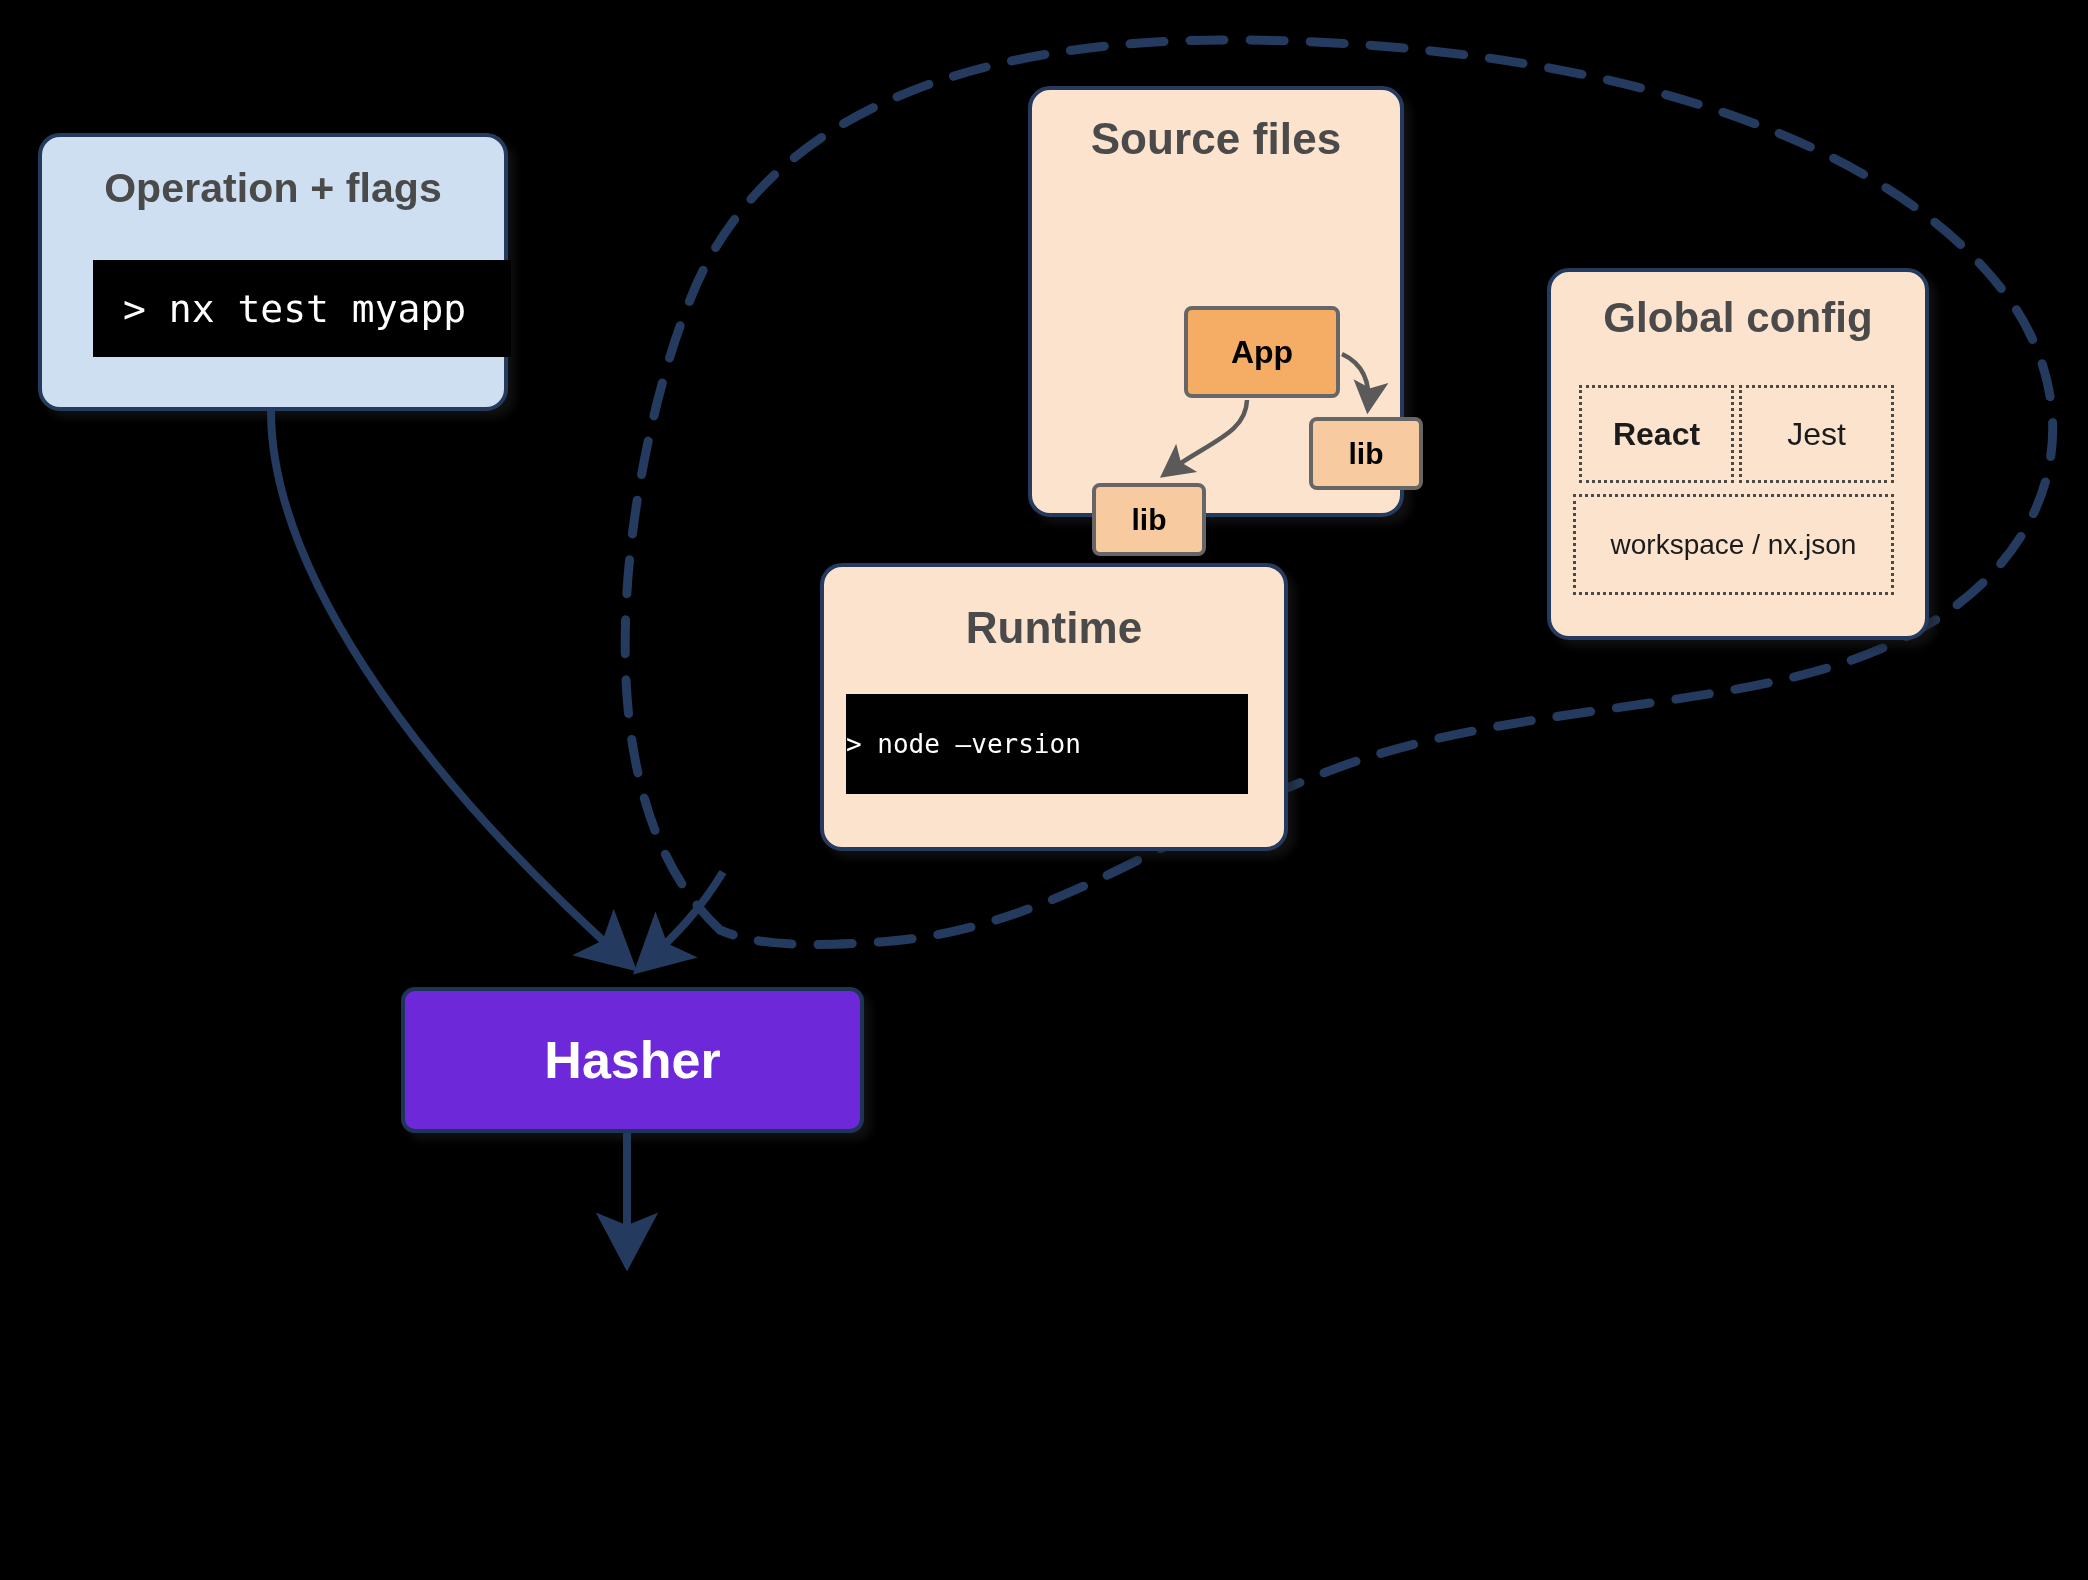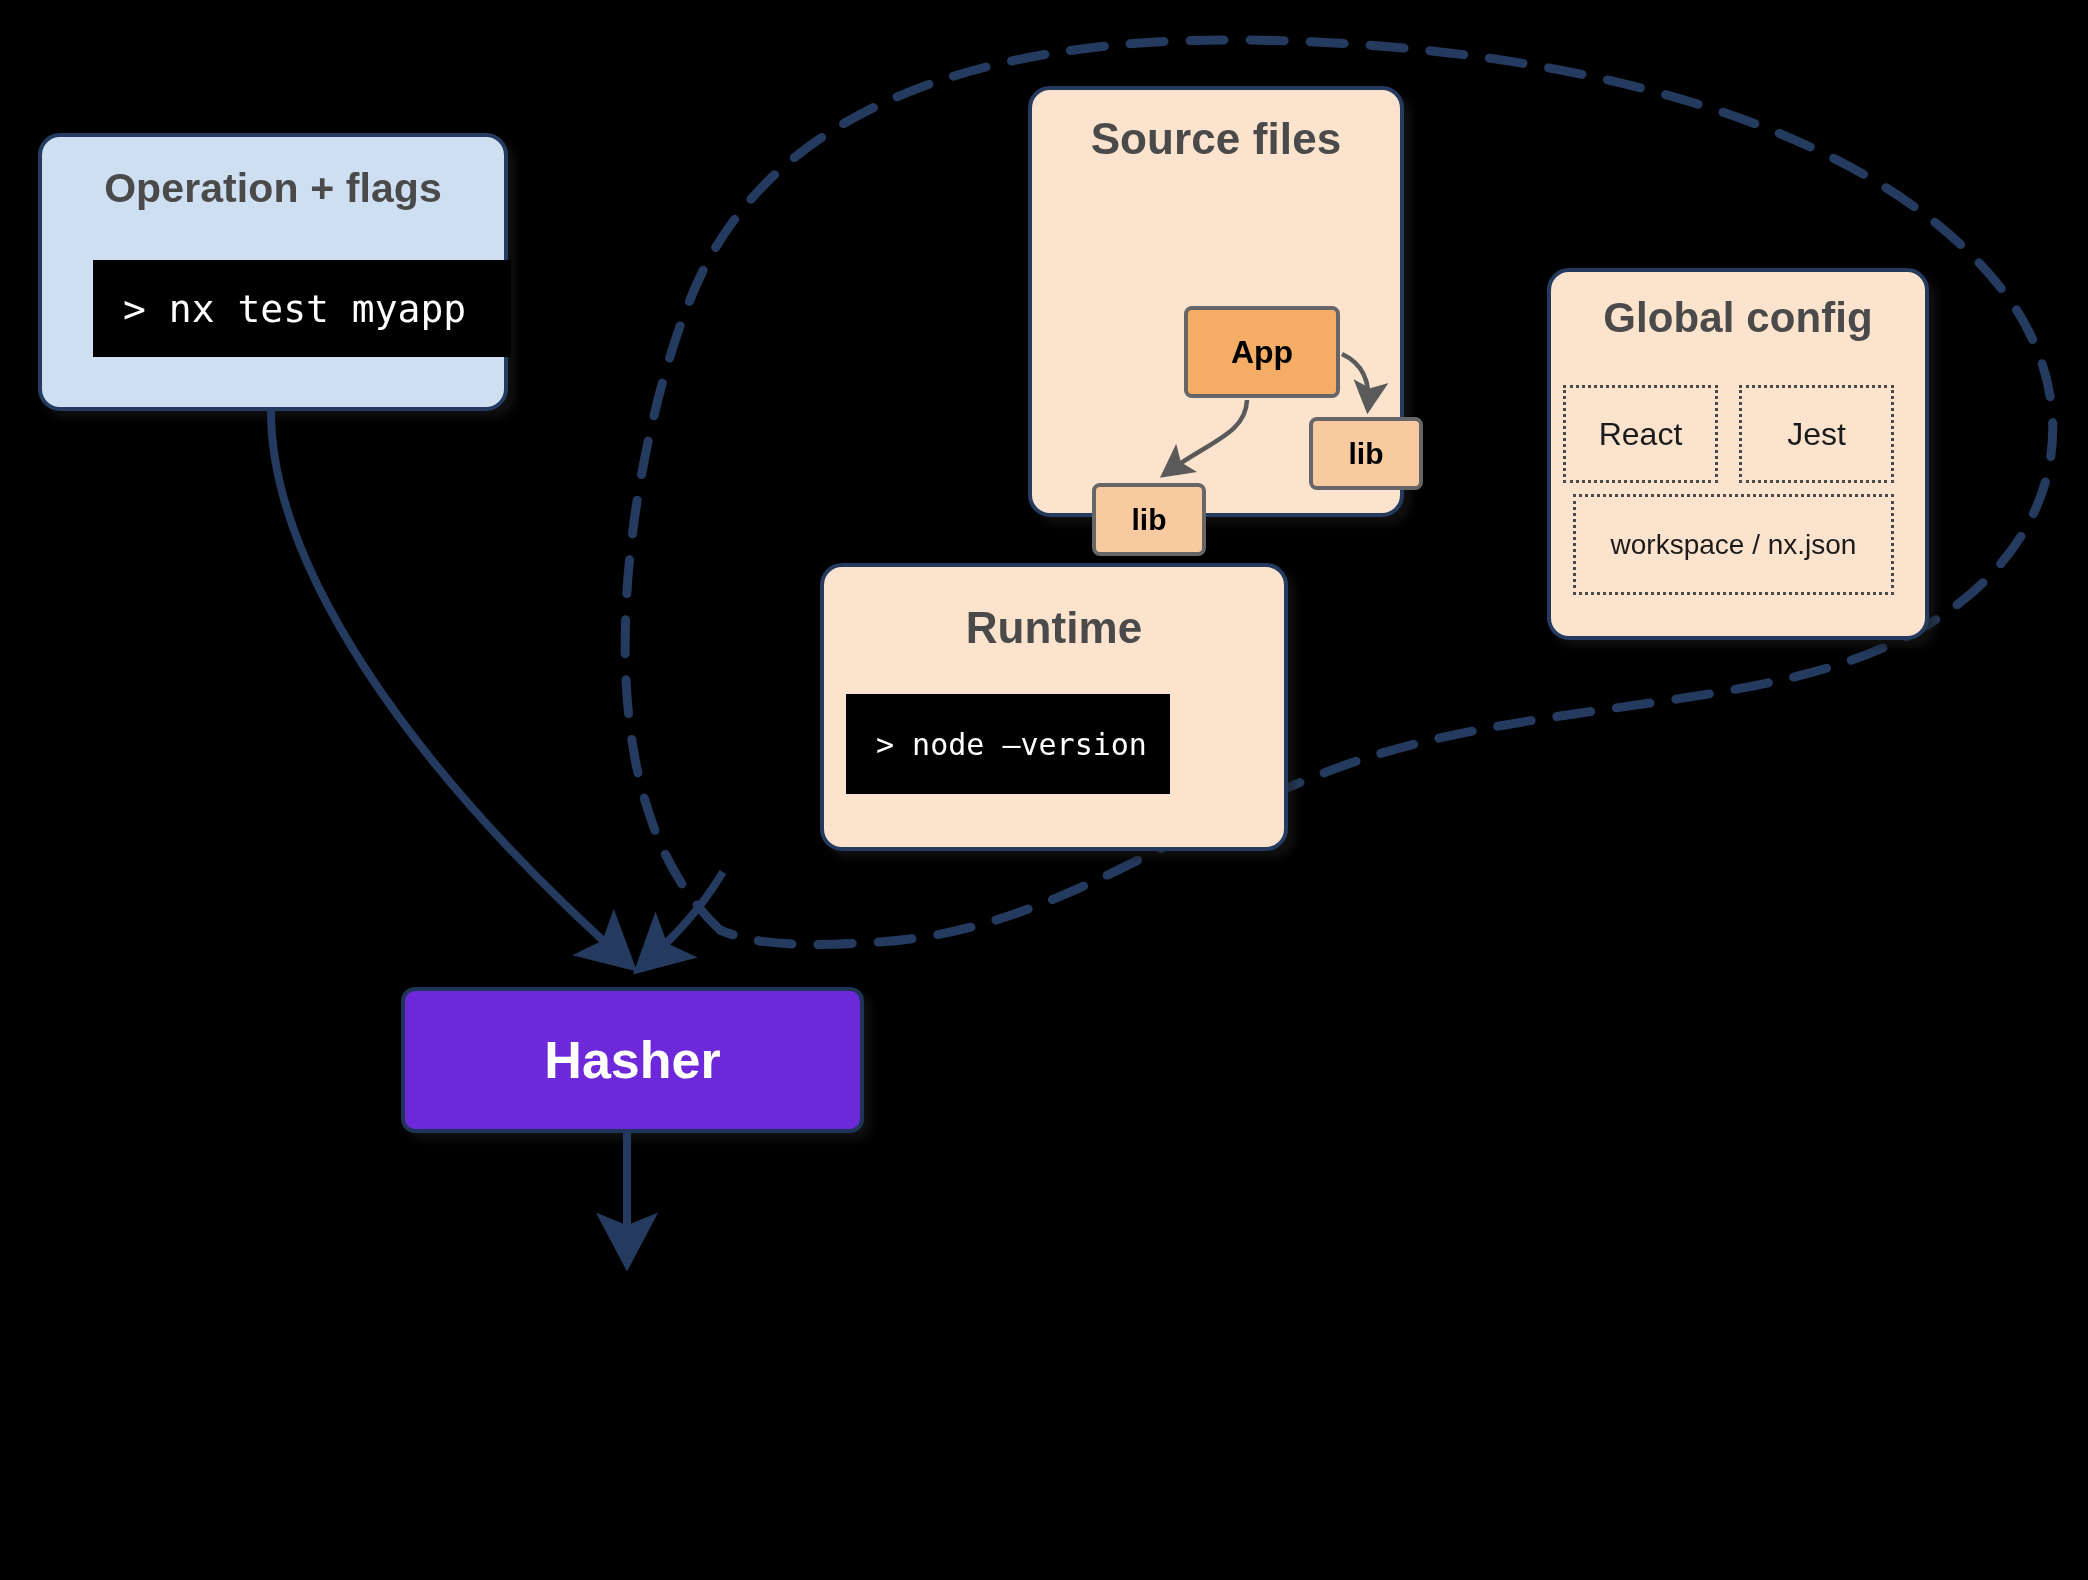--- a/index.html
+++ b/index.html
@@ -119,37 +119,36 @@
   .dotcell {
     position: absolute;
     box-sizing: border-box;
     border: 3px dotted #4a4a4a;
     display: flex;
     align-items: center;
     justify-content: center;
     color: #1b1b1b;
     font-size: 32px;
   }
-  #cell-react { left: 12px; top: 113px; width: 155px; height: 98px; }
+  #cell-react { left: 28px; top: 113px; width: 155px; height: 98px; font-weight: bold; }
   #cell-jest  { left: 188px; top: 113px; width: 155px; height: 98px; }
   #cell-ws    { left: 22px; top: 222px; width: 321px; height: 101px; font-size: 28px; }
 
   
   #rt-card {
     left: 820px; top: 563px;
     width: 468px; height: 288px;
     background: #fbe3cd;
   }
   #rt-card .card-title { font-size: 44px; margin-top: 36px; }
   #rt-term {
     position: absolute;
     left: 22px; top: 127px;
-    width: 324px; height: 100px;
-    font-size: 30px;
-    padding-left: 30px;
+    width: 402px; height: 100px;
+    font-size: 26px;
     box-sizing: border-box;
   }
 
   
   #hasher-card {
     left: 401px; top: 987px;
     width: 463px; height: 146px;
     background: #6d28d9;
     border-color: #1f3557;
     border-radius: 14px;

